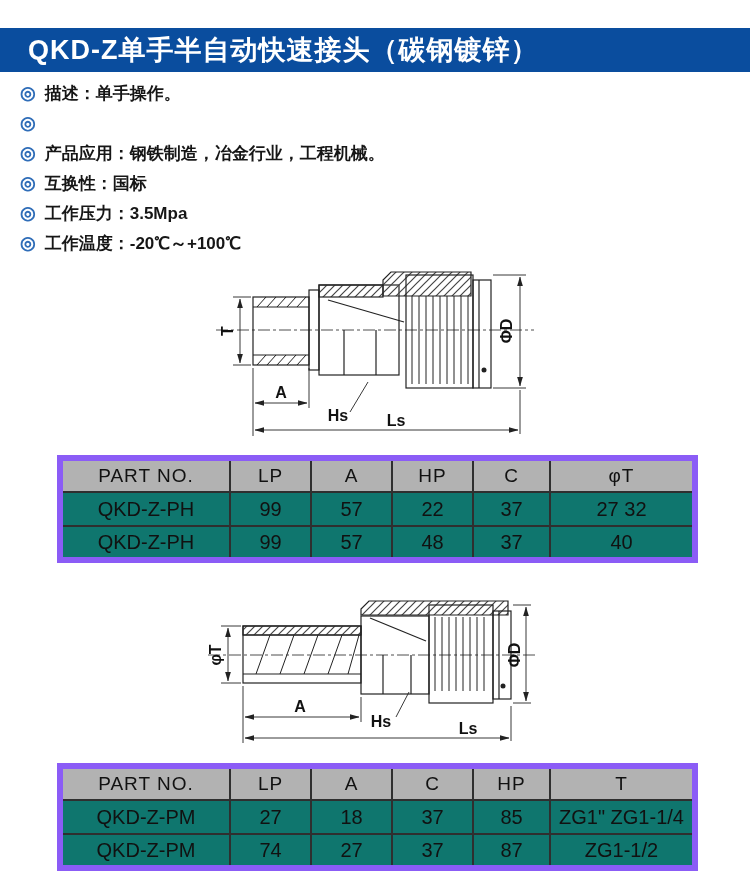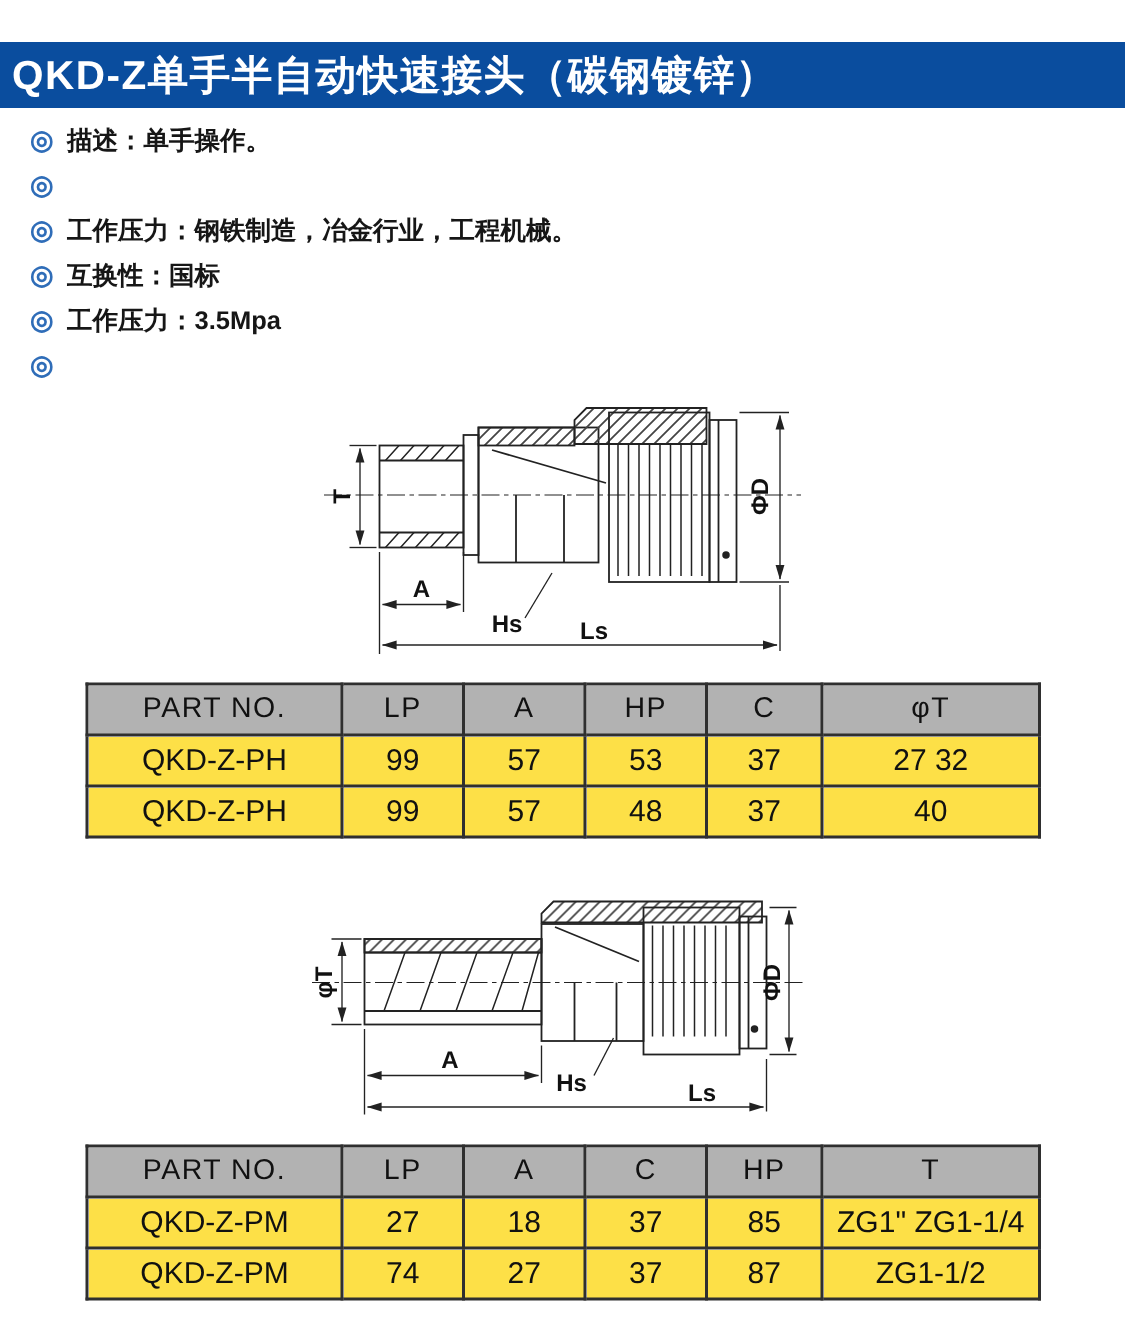--- a/index.html
+++ b/index.html
@@ -13,21 +13,21 @@
   }
   
   .title-bar {
     position: absolute; top: 28px; left: 0;
     width: 750px; height: 44px;
     background: #0a4d9e;
     display: flex; align-items: center;
   }
   .title-bar .title {
     color: #ffffff; font-size: 27px; font-weight: bold;
-    padding-left: 8px; letter-spacing: 1px; white-space: nowrap;
+    padding-left: 28px; letter-spacing: 1px; white-space: nowrap;
   }
   
   .specs {
     position: absolute; top: 78px; left: 20px;
     list-style: none;
   }
   .specs li {
     height: 30px; display: flex; align-items: center;
     font-size: 17px; color: #161616; font-weight: 600;
     white-space: nowrap;
@@ -52,54 +52,55 @@
     font-size: 20px; color: #111;
   }
   .t1 { top: 455px; }
   .t2 { top: 763px; }
   .spec-table th, .spec-table td {
     border: 2px solid #2f2f2f;
     height: 34px; text-align: center; vertical-align: middle;
     font-weight: normal; white-space: nowrap; overflow: hidden;
   }
   .spec-table th { background: #b2b2b2; font-size: 19px; letter-spacing: 1px; }
-  .spec-table td { background: #fde047; }
-  .spec-table { border: 1px solid #8b5cf6; }
+  .spec-table td { background: #0f766e; }
+  .spec-table { border: 6px solid #8b5cf6; }
 </style>
 </head>
 <body>
 
 <div class="page">
 
   <div class="title-bar">
     <span class="title">QKD-Z单手半自动快速接头（碳钢镀锌）</span>
   </div>
 
   <ul class="specs">
     <li>
       <span class="bullet">◎</span>
       <span>描述：单手操作。</span>
     </li>
     <li>
       <span class="bullet">◎</span>
     </li>
     <li>
       <span class="bullet">◎</span>
-      <span>工作压力：钢铁制造，冶金行业，工程机械。</span>
+      <span>产品应用：钢铁制造，冶金行业，工程机械。</span>
     </li>
     <li>
       <span class="bullet">◎</span>
       <span>互换性：国标</span>
     </li>
     <li>
       <span class="bullet">◎</span>
       <span>工作压力：3.5Mpa</span>
     </li>
     <li>
       <span class="bullet">◎</span>
+      <span>工作温度：-20℃～+100℃</span>
     </li>
   </ul>
 
   <svg class="drawing d1" width="368" height="200" viewBox="0 0 368 200">
     <defs>
       <pattern id="h1" patternUnits="userSpaceOnUse" width="8" height="8">
         <path d="M-2,2 l4,-4 M0,8 l8,-8 M6,10 l4,-4" stroke="#444" stroke-width="1.2" fill="none"></path>
       </pattern>
       <marker id="ar1" viewBox="0 0 10 10" refX="9.5" refY="5" markerWidth="11" markerHeight="11" orient="auto-start-reverse">
         <path d="M0,2 L10,5 L0,8 z" fill="#222"></path>
@@ -163,21 +164,21 @@
         <th>HP</th>
         <th>C</th>
         <th>φT</th>
       </tr>
     </thead>
     <tbody>
       <tr>
         <td>QKD-Z-PH</td>
         <td>99</td>
         <td>57</td>
-        <td>53</td>
+        <td>22</td>
         <td>37</td>
         <td>27 32</td>
       </tr>
       <tr>
         <td>QKD-Z-PH</td>
         <td>99</td>
         <td>57</td>
         <td>48</td>
         <td>37</td>
         <td>40</td>

